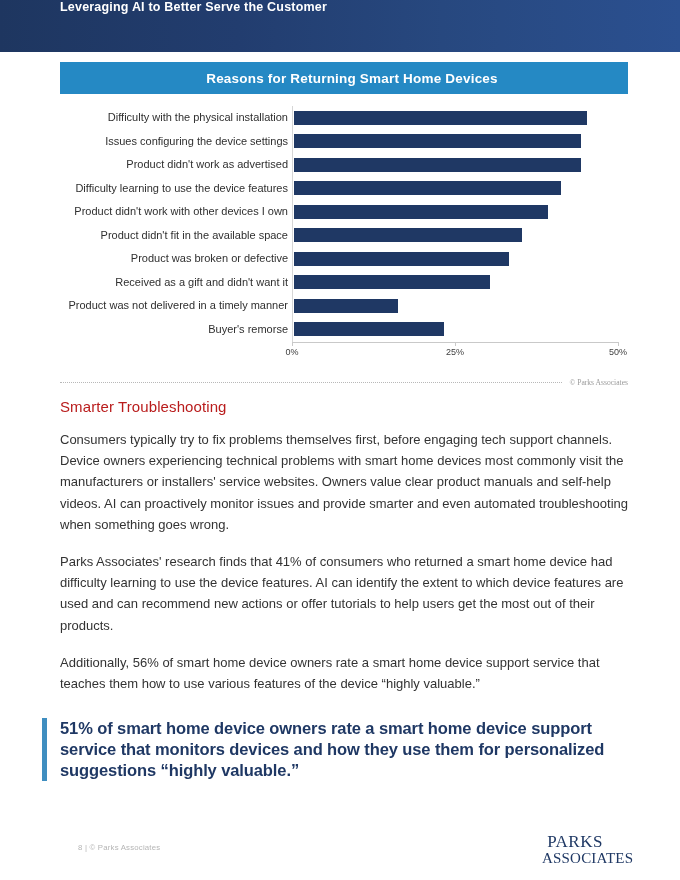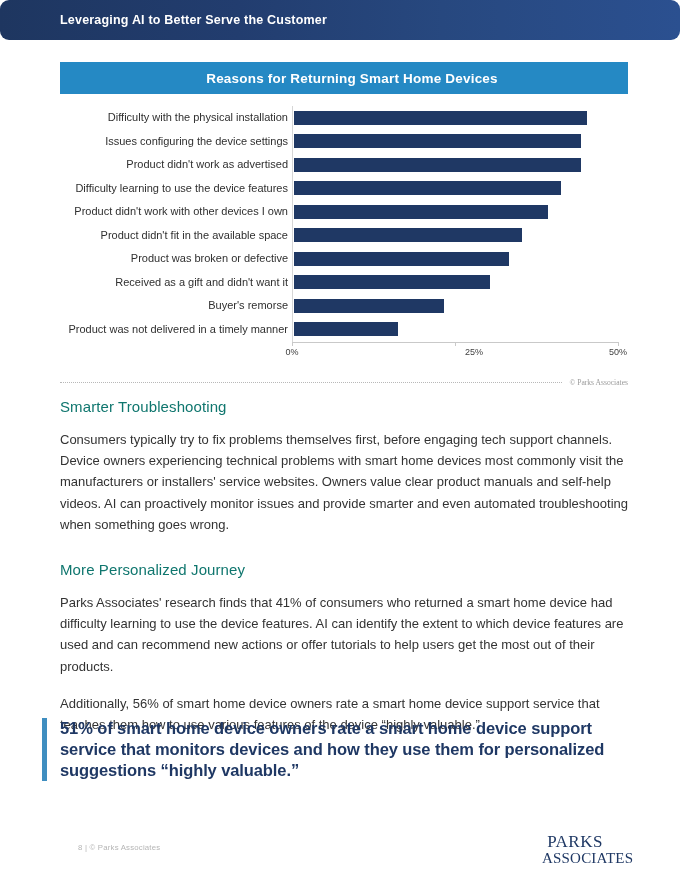--- a/index.html
+++ b/index.html
@@ -13,25 +13,23 @@
     font-family: "Liberation Sans", sans-serif;
     overflow: hidden;
     position: relative;
   }
 
   
   .header-bar {
     position: absolute;
     left: 0; top: 0;
     width: 680px;
-    height: 40px;
+    height: 52px;
     background: linear-gradient(90deg, #1e3660 0%, #223d6f 35%, #27487f 65%, #2b5090 100%);
     display: flex;
-    align-items: center;
-    border-radius: 9px;
   }
   .header-title {
     color: #ffffff;
     font-size: 12.5px;
     font-weight: bold;
     letter-spacing: 0.2px;
     margin-left: 60px;
   }
 
   
@@ -149,21 +147,21 @@
   }
 
   
   .content {
     position: absolute;
     left: 60px;
     top: 398px;
     width: 568px;
   }
   .section-heading {
-    color: #0f766e;
+    color: #b91c1c;
     font-size: 15px;
     font-weight: normal;
     margin: 0 0 14px 0;
     letter-spacing: 0.1px;
   }
   .section-heading.second {
     margin-top: 26px;
   }
   .body-par {
     font-size: 13px;
@@ -284,54 +282,53 @@
             <div class="row-bar" style="width: 215.16px; background: rgb(31, 56, 100);"></div>
           </div>
         </div>
         <div class="chart-row">
           <div class="row-label">Received as a gift and didn't want it</div>
           <div class="row-track">
             <div class="row-bar" style="width: 195.6px; background: rgb(31, 56, 100);"></div>
           </div>
         </div>
         <div class="chart-row">
+          <div class="row-label">Product was not delivered in a timely manner</div>
+          <div class="row-track">
+            <div class="row-bar" style="width: 104.32px; background: rgb(31, 56, 100);"></div>
+          </div>
+        </div>
+        <div class="chart-row">
           <div class="row-label">Buyer's remorse</div>
           <div class="row-track">
             <div class="row-bar" style="width: 149.96px; background: rgb(31, 56, 100);"></div>
-          </div>
-        </div>
-        <div class="chart-row">
-          <div class="row-label">Product was not delivered in a timely manner</div>
-          <div class="row-track">
-            <div class="row-bar" style="width: 104.32px; background: rgb(31, 56, 100);"></div>
           </div>
         </div>
       </div>
     <div class="axis-line"></div>
     <div id="chart-ticks">
         <div class="tick-mark" style="left: 232px;"></div>
         <div class="tick-label" style="left: 232px;">0%</div>
         <div class="tick-mark" style="left: 395px;"></div>
-        <div class="tick-label" style="left: 414px; text-align: center;">25%</div>
+        <div class="tick-label" style="left: 395px; text-align: center;">25%</div>
         <div class="tick-mark" style="left: 558px;"></div>
         <div class="tick-label" style="left: 558px;">50%</div>
       </div>
   </div>
 </div>
 
 <div class="divider-wrap">
   <div class="dotted-line"></div>
   <div class="credit-text">© Parks Associates</div>
 </div>
 
 <div class="content">
   <h2 class="section-heading">Smarter Troubleshooting</h2>
   <p class="body-par">Consumers typically try to fix problems themselves first, before engaging tech support channels. Device owners experiencing technical problems with smart home devices most commonly visit the manufacturers or installers' service websites. Owners value clear product manuals and self-help videos. AI can proactively monitor issues and provide smarter and even automated troubleshooting when something goes wrong.</p>
 
-  <h2 class="section-heading second">More Personalized Journey</h2>
   <p class="body-par">Parks Associates' research finds that 41% of consumers who returned a smart home device had difficulty learning to use the device features. AI can identify the extent to which device features are used and can recommend new actions or offer tutorials to help users get the most out of their products.</p>
   <p class="body-par">Additionally, 56% of smart home device owners rate a smart home device support service that teaches them how to use various features of the device “highly valuable.”</p>
 </div>
 
 <div class="pullquote">
   <div class="pq-bar"></div>
   <div class="pq-text">51% of smart home device owners rate a smart home device support service that monitors devices and how they use them for personalized suggestions “highly valuable.”</div>
 </div>
 
 <div class="footer-left">8  |  © Parks Associates</div>

